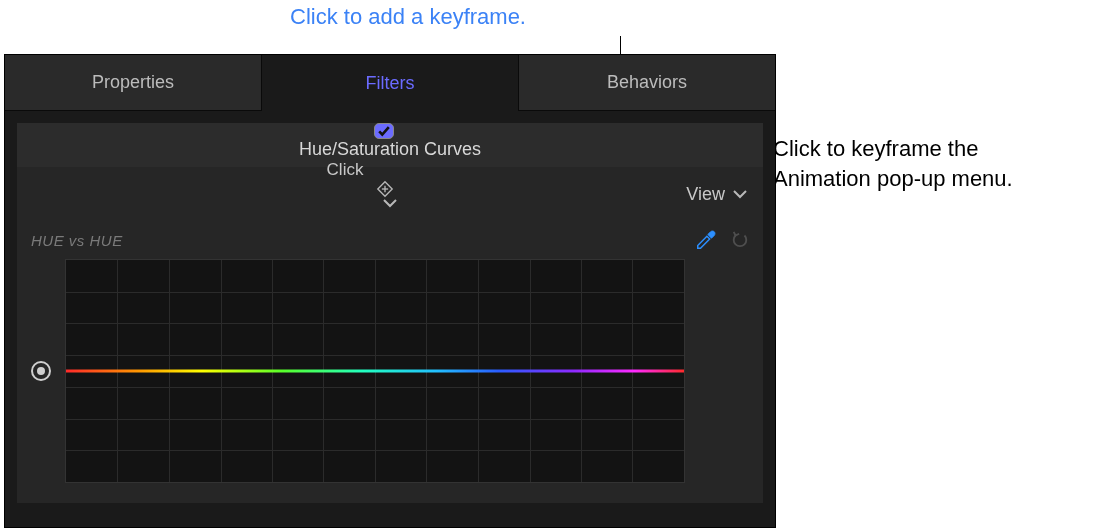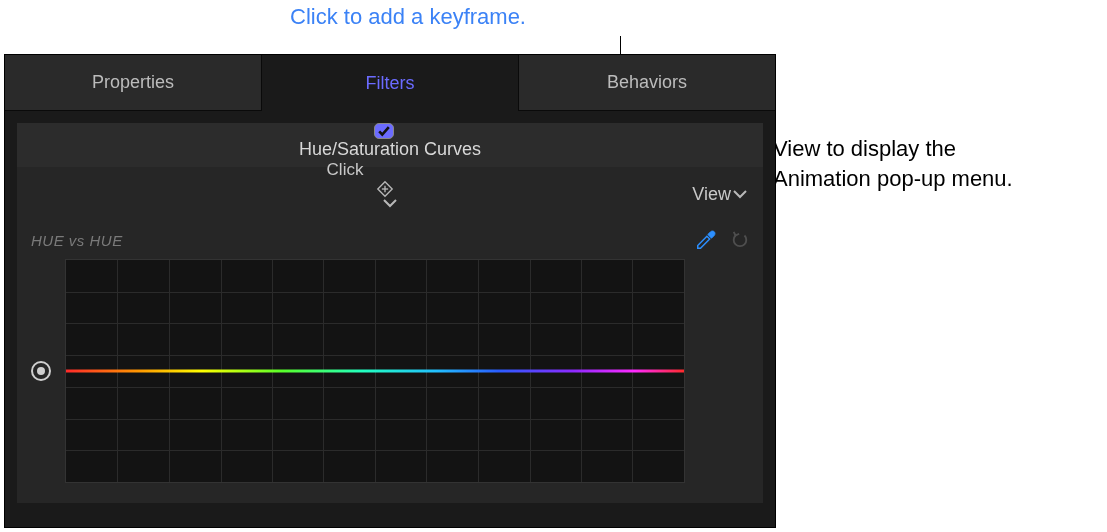--- a/index.html
+++ b/index.html
@@ -160,21 +160,21 @@
     .inner-body {
       background: #262626;
       margin: 0 12px;
       padding: 10px 14px 20px 14px;
     }
     .view-row {
       display: flex;
       justify-content: flex-end;
       align-items: center;
       height: 34px;
-      gap: 0;
+      gap: 6px;
     }
     .view-label {
       color: #c8c8c8;
       font-size: 18px;
       cursor: pointer;
     }
     .curve-label-row {
       display: flex;
       align-items: center;
       justify-content: space-between;
@@ -268,21 +268,21 @@
         #ff2a2a 0%, #ff9a00 12%, #ffff00 22%, #58ff2a 35%, #22ffc0 48%,
         #22bfff 60%, #2a5cff 70%, #8c2aff 82%, #ff2aff 92%, #ff2a2a 100%);
       cursor: pointer;
     }
   </style>
 </head>
 <body>
 
 <div class="annotation-top">Click to add a keyframe.</div>
 <div class="annotation-right">
-  <div>View to display the</div>
+  <div>Click to keyframe the</div>
   <div>Animation pop-up menu.</div>
 </div>
 
 <div class="callout-line-1"></div>
 <div class="callout-line-1b"></div>
 <div class="callout-line-2"></div>
 
 <div class="panel">
 
   <div class="tabs">

